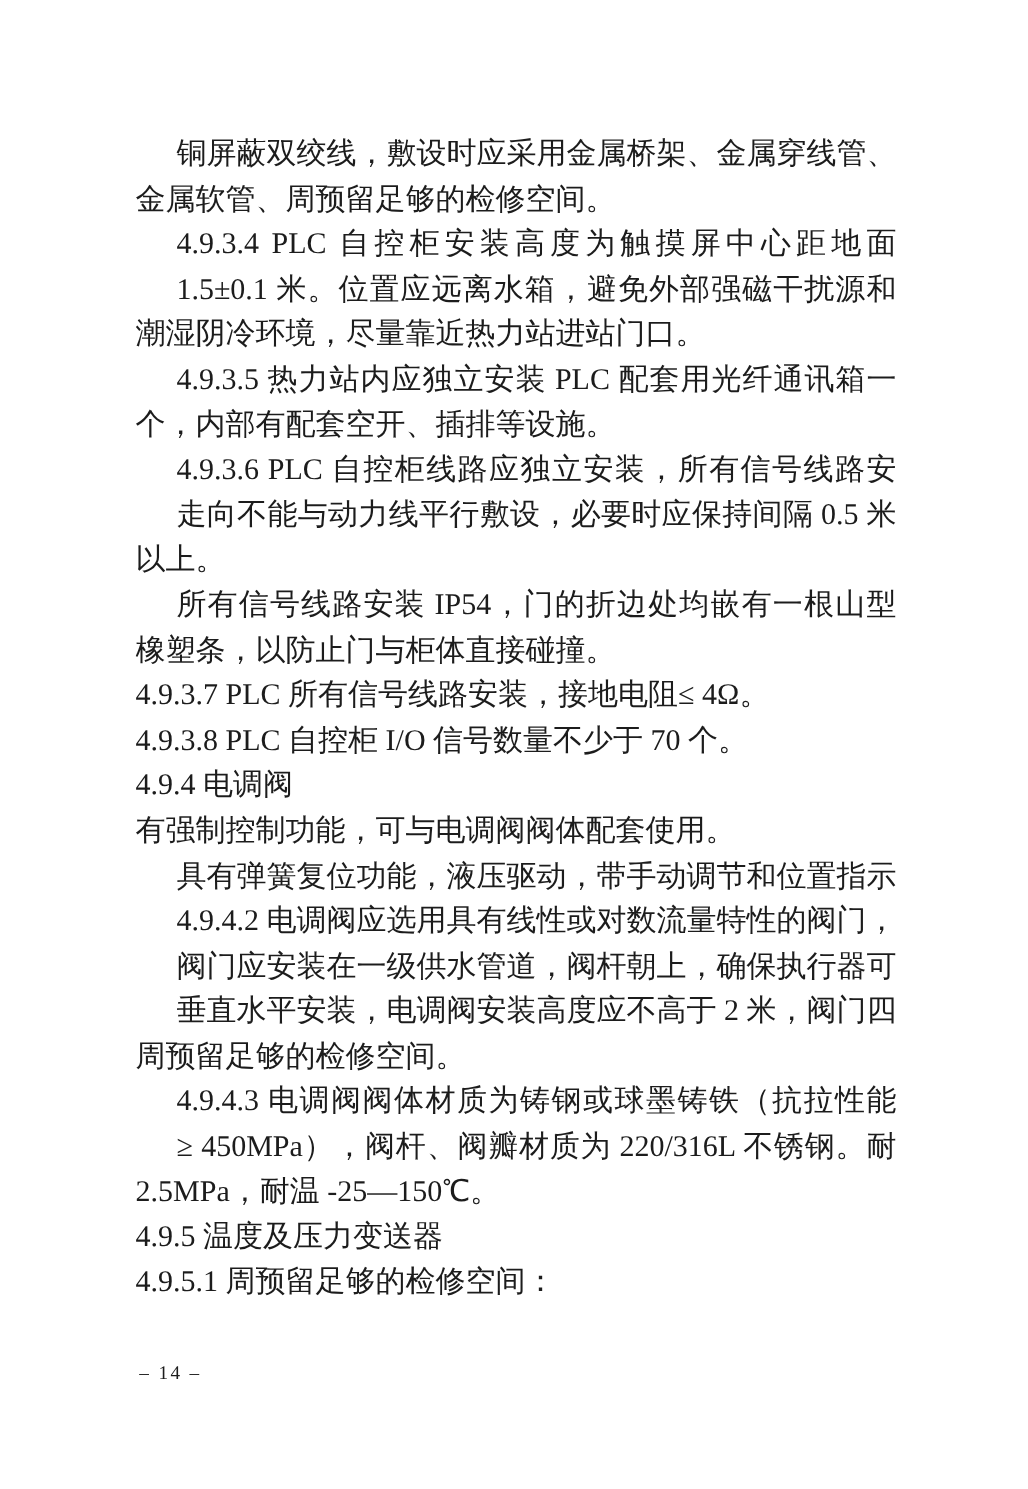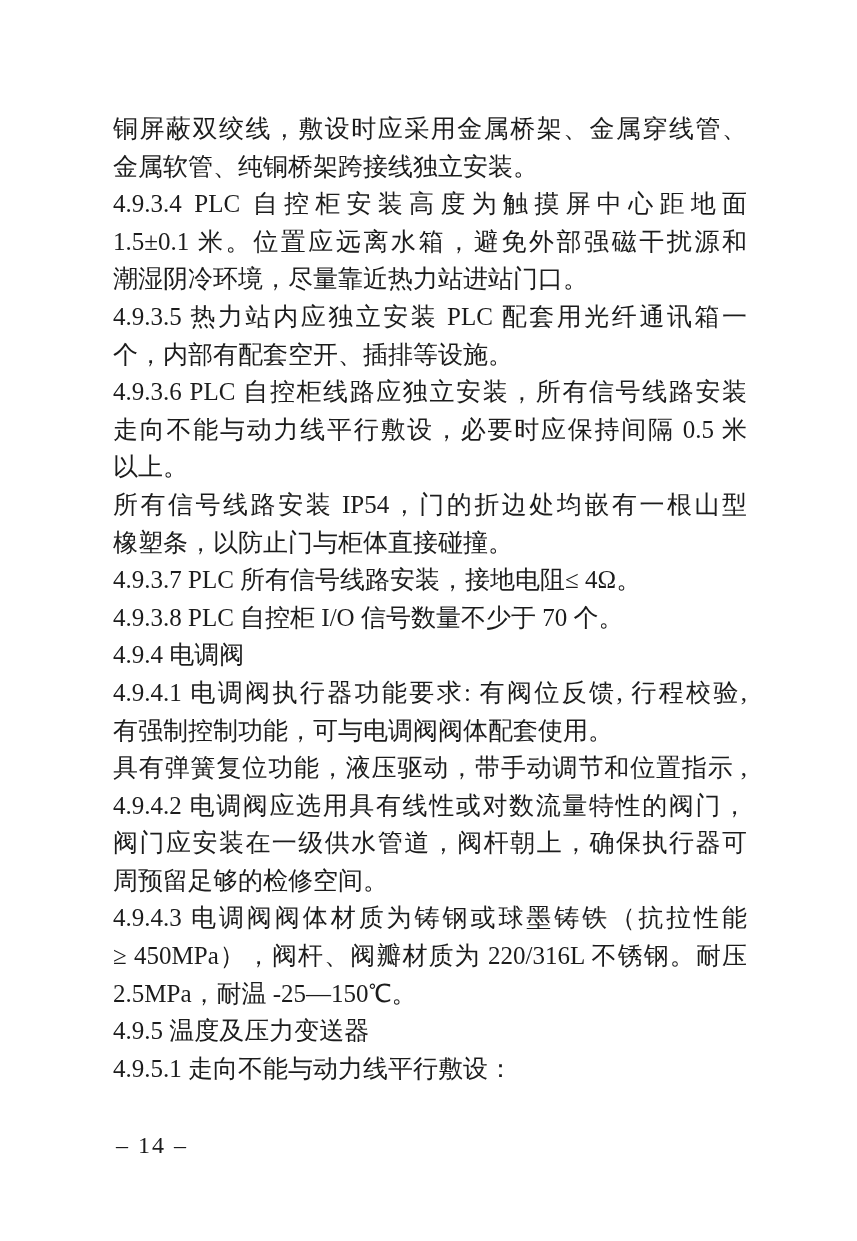--- a/index.html
+++ b/index.html
@@ -26,57 +26,58 @@
     line-height: 37.6px;
     height: 37.6px;
     color: #1c1c1c;
     text-align: justify;
     text-align-last: left;
     overflow: hidden;
     white-space: pre-wrap;
   }
   .line.full {
     text-align-last: justify;
+    margin-left: 34px;
   }
   .footer {
     position: absolute;
     left: 116px;
     top: 1130px;
-    font-size: 24px;
+    font-size: 16px;
     line-height: 30px;
     color: #1c1c1c;
     letter-spacing: 2px;
   }
 </style>
 </head>
 <body>
 
 <div class="page">
   <div class="text-column" id="text-column">
       <div class="line full">铜屏蔽双绞线，敷设时应采用金属桥架、金属穿线管、</div>
-      <div class="line">金属软管、纯铜桥架跨接线独立安装。</div>
+      <div class="line">金属软管、周预留足够的检修空间。</div>
       <div class="line full">4.9.3.4 PLC 自控柜安装高度为触摸屏中心距地面</div>
       <div class="line full">1.5±0.1 米。位置应远离水箱，避免外部强磁干扰源和</div>
       <div class="line">潮湿阴冷环境，尽量靠近热力站进站门口。</div>
       <div class="line full">4.9.3.5 热力站内应独立安装 PLC 配套用光纤通讯箱一</div>
       <div class="line">个，内部有配套空开、插排等设施。</div>
       <div class="line full">4.9.3.6 PLC 自控柜线路应独立安装，所有信号线路安装</div>
       <div class="line full">走向不能与动力线平行敷设，必要时应保持间隔 0.5 米</div>
       <div class="line">以上。</div>
       <div class="line full">所有信号线路安装 IP54，门的折边处均嵌有一根山型</div>
       <div class="line">橡塑条，以防止门与柜体直接碰撞。</div>
       <div class="line">4.9.3.7 PLC 所有信号线路安装，接地电阻≤ 4Ω。</div>
       <div class="line">4.9.3.8 PLC 自控柜 I/O 信号数量不少于 70 个。</div>
       <div class="line">4.9.4 电调阀</div>
-      <div class="line full">4.9.4.1 电调阀执行器功能要求: 有阀位反馈, 行程校验,</div>
       <div class="line">有强制控制功能，可与电调阀阀体配套使用。</div>
       <div class="line full">具有弹簧复位功能，液压驱动，带手动调节和位置指示 ,</div>
       <div class="line full">4.9.4.2 电调阀应选用具有线性或对数流量特性的阀门，</div>
       <div class="line full">阀门应安装在一级供水管道，阀杆朝上，确保执行器可</div>
+      <div class="line full">垂直水平安装，电调阀安装高度应不高于 2 米，阀门四</div>
       <div class="line">周预留足够的检修空间。</div>
       <div class="line full">4.9.4.3 电调阀阀体材质为铸钢或球墨铸铁（抗拉性能</div>
       <div class="line full">≥ 450MPa），阀杆、阀瓣材质为 220/316L 不锈钢。耐压</div>
       <div class="line">2.5MPa，耐温 -25—150℃。</div>
       <div class="line">4.9.5 温度及压力变送器</div>
-      <div class="line">4.9.5.1 走向不能与动力线平行敷设：</div>
+      <div class="line">4.9.5.1 周预留足够的检修空间：</div>
     </div>
   <div class="footer">– 14 –</div>
 </div>
 
 </body></html>

